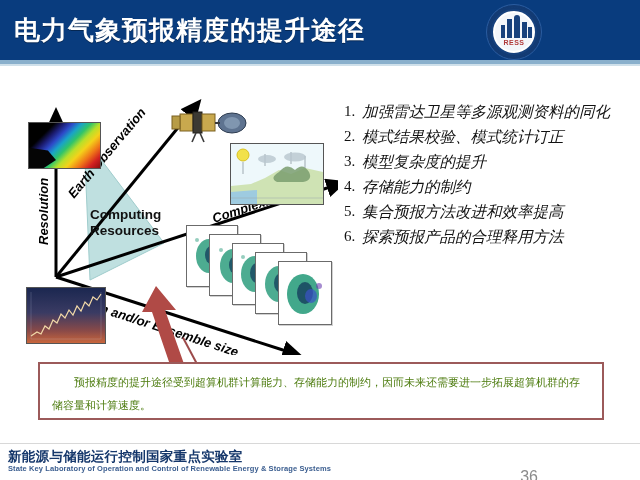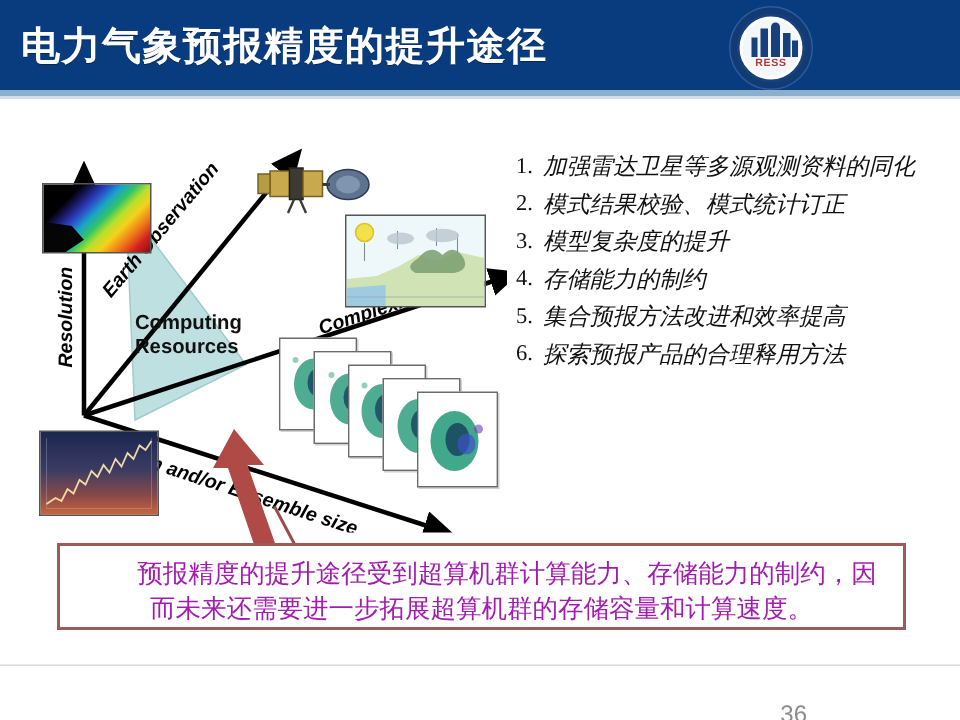--- a/index.html
+++ b/index.html
@@ -163,25 +163,24 @@
 
   
   .callout {
     position: absolute; left: 38px; top: 362px;
     width: 566px; height: 58px;
     border: 2px solid #9c5a5a;
     background: #ffffff;
   }
   .callout-text {
     padding: 7px 12px 0 12px;
-    font-size: 17px;
+    font-size: 11px;
     line-height: 23px;
-    color: #a21caf;
+    color: #4d7c0f;
     text-indent: 2em;
-    text-align: center;
   }
   .callout-line {
     position: absolute;
     left: 196px; top: 334px;
     width: 2px; height: 30px;
     background: #9c4a4a;
     transform: rotate(-28deg);
     transform-origin: bottom center;
   }
 
@@ -428,15 +427,17 @@
       <span class="point-text">探索预报产品的合理释用方法</span>
     </div>
   </div>
 
   <div class="callout-line"></div>
   <div class="callout">
     <div class="callout-text">预报精度的提升途径受到超算机群计算能力、存储能力的制约，因而未来还需要进一步拓展超算机群的存储容量和计算速度。</div>
   </div>
 
   <div class="footer-rule"></div>
+  <div class="footer-cn">新能源与储能运行控制国家重点实验室</div>
+  <div class="footer-en">State Key Laboratory of Operation and Control of Renewable Energy &amp; Storage Systems</div>
   <div class="page-num">36</div>
 
 </div>
 
 </body></html>

